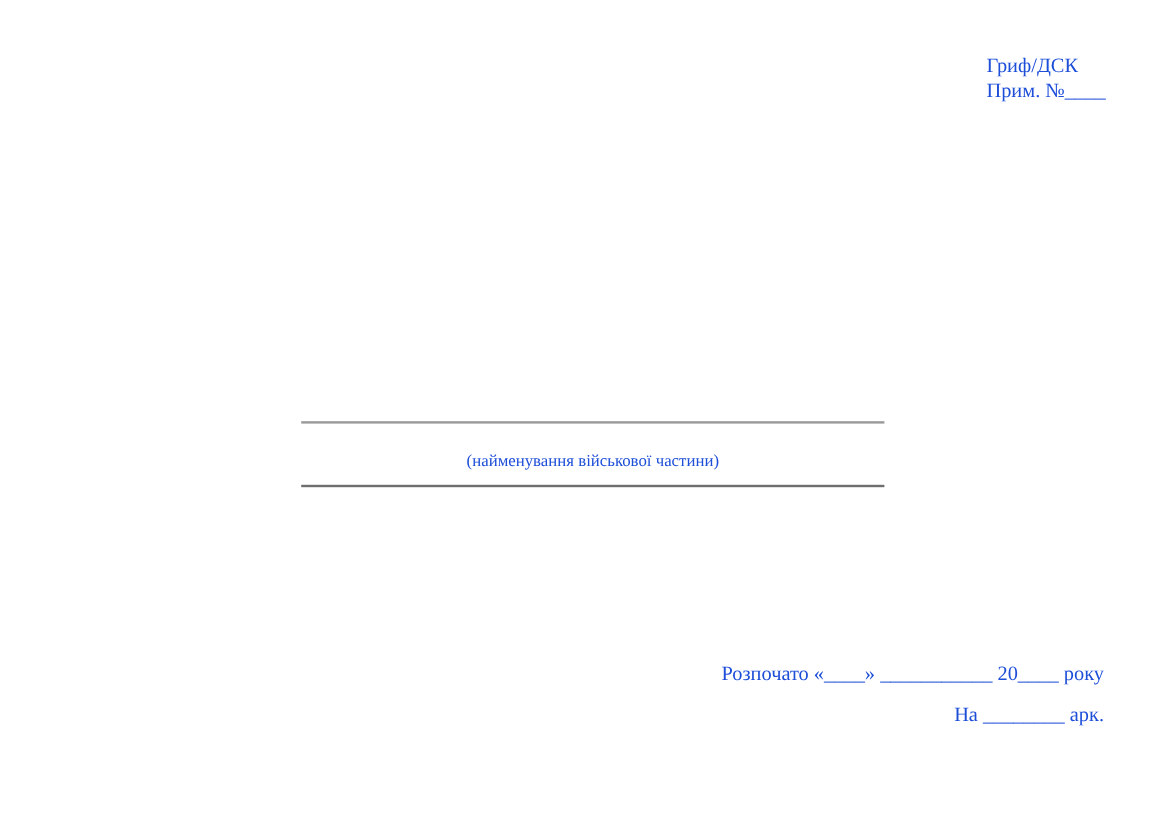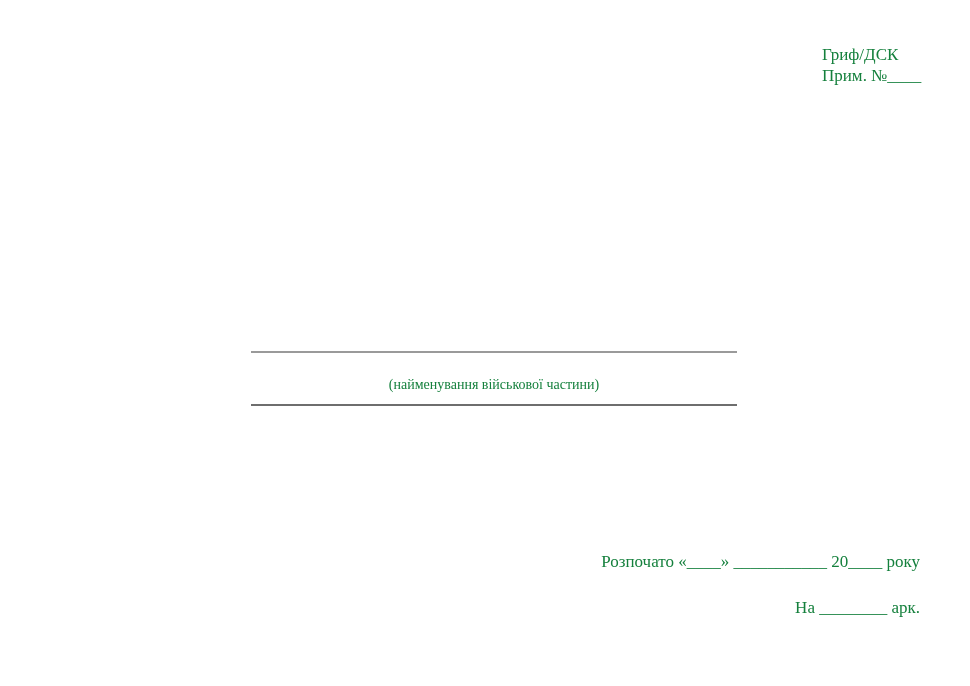--- a/index.html
+++ b/index.html
@@ -3,21 +3,21 @@
 <meta charset="utf-8">
 <style>
   * { margin: 0; padding: 0; box-sizing: border-box; }
   html, body { background: #ffffff; }
   .page {
     position: relative;
     width: 970px;
     height: 686px;
     background: #ffffff;
     font-family: "Liberation Serif", "DejaVu Serif", serif;
-    color: #15803d;
+    color: #1d4ed8;
     overflow: hidden;
   }
   
   .header-block {
     position: absolute;
     left: 822px;
     top: 44px;
     font-size: 17px;
     line-height: 21px;
     text-align: left;
@@ -66,21 +66,21 @@
     position: absolute;
     right: 50px;
     top: 552px;
     text-align: right;
     font-size: 17px;
     line-height: 20px;
     white-space: nowrap;
   }
   .footer-line { margin-top: 15px; }
   .footer-line:first-child { margin-top: 0; }
-  .footer-sheets { margin-top: 26px; }
+  .footer-sheets { margin-top: 14px; }
 </style>
 </head>
 <body>
 
 <div class="page">
 
   <div class="header-block">
     <div>Гриф/ДСК</div>
     <div>Прим. №____</div>
   </div>

